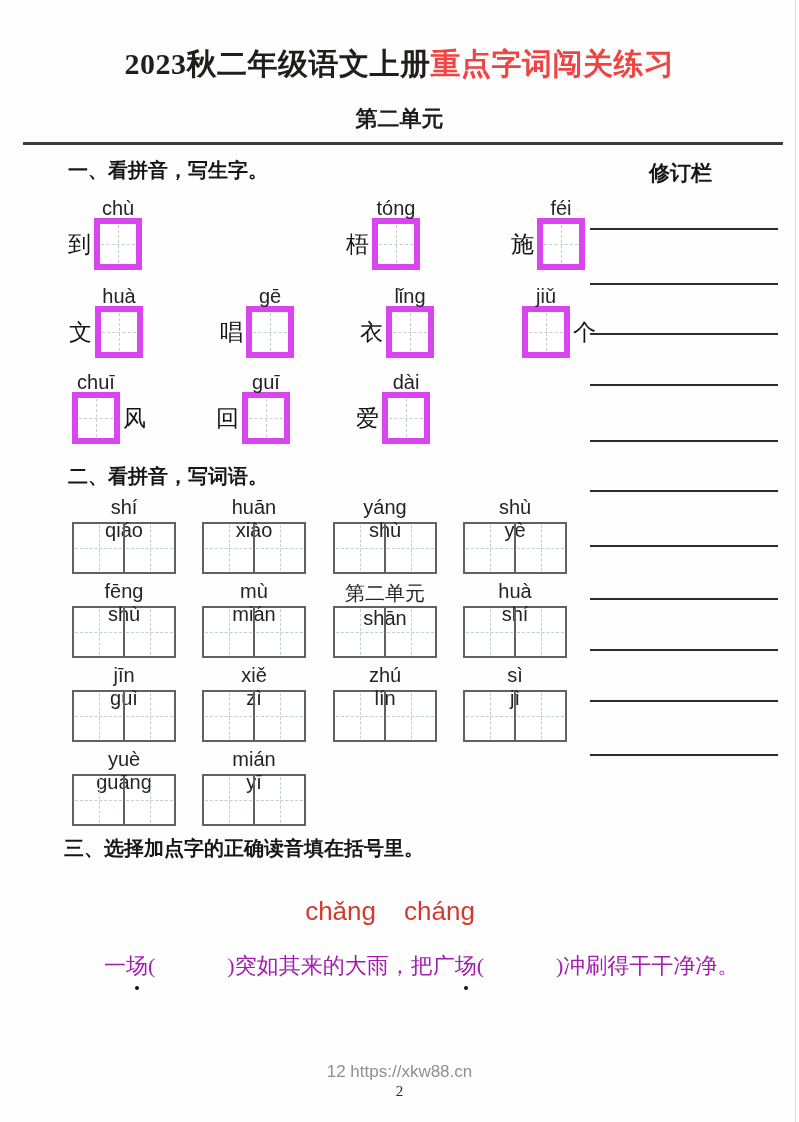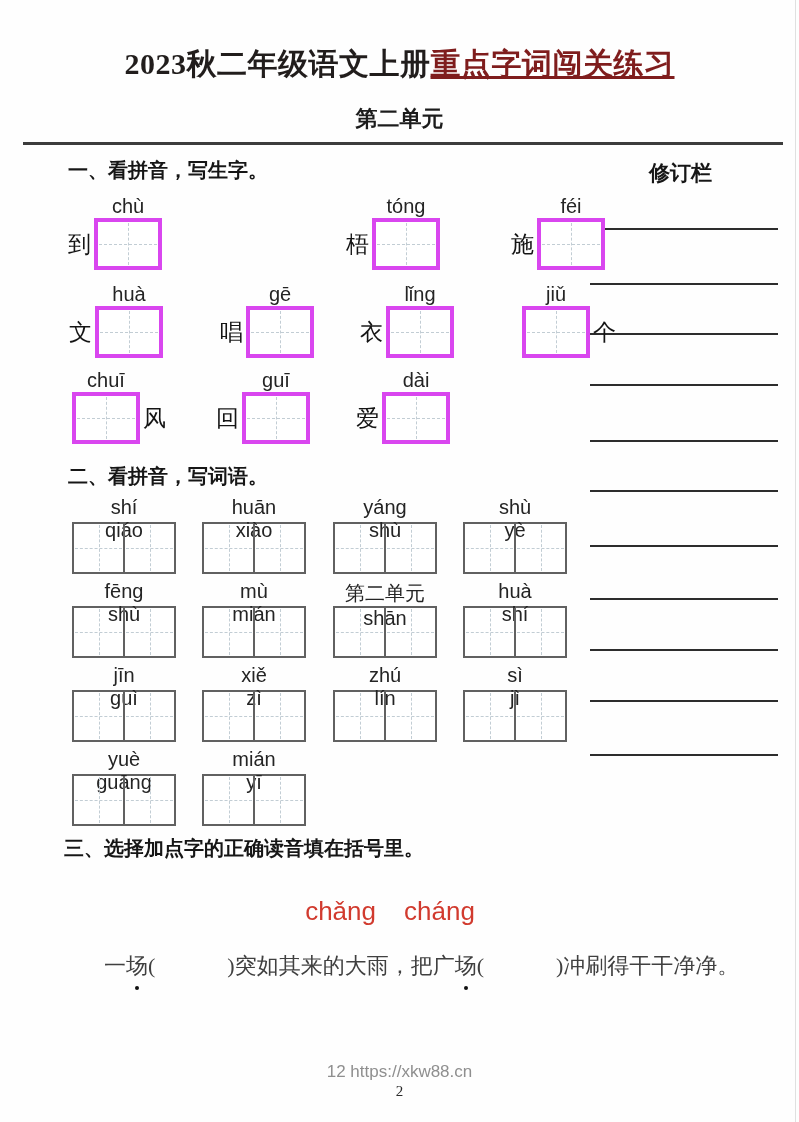--- a/index.html
+++ b/index.html
@@ -7,39 +7,39 @@
     width:799px; height:1122px; background:#fdfdfd;
     font-family:"Liberation Sans","DejaVu Sans",sans-serif;
   }
   .page { position:relative; width:799px; height:1122px; background:#fefefe; overflow:hidden; color:#1c1c1c; }
 
   .title {
     position:absolute; top:44px; left:0; width:799px; text-align:center;
     font-family:"Liberation Serif","DejaVu Serif",serif; font-weight:bold;
     font-size:30px; letter-spacing:.5px; color:#211d1c; white-space:nowrap;
   }
-  .title .red { color:#7f1d1d;text-decoration:underline; }
+  .title .red { color:#ef4444; }
   .unit {
     position:absolute; top:104px; left:0; width:799px; text-align:center;
     font-family:"Liberation Serif","DejaVu Serif",serif; font-weight:bold; font-size:22px; color:#1c1c1c;
   }
   .divider { position:absolute; top:142px; left:23px; width:760px; height:3px; background:#3c3c3c; }
 
   .h1 { position:absolute; font-weight:bold; font-size:20px; color:#161616; white-space:nowrap; }
   .sec1-h { left:68px; top:157px; }
   .rev-h  { left:649px; top:159px; font-size:21px; }
   .sec2-h { left:68px; top:463px; }
   .sec3-h { left:64px; top:835px; }
 
   .rev-line { position:absolute; left:590px; width:188px; height:2px; background:#2d2d2d; }
 
   
   .s1 { position:absolute; display:flex; align-items:center; gap:3px; }
   .hz { font-family:"Liberation Serif","DejaVu Serif",serif; font-size:23px; color:#141414; line-height:1; }
-  .tzg { position:relative; width:68px; height:52px; border:4px solid #d946ef; box-sizing:border-box; background:#fff; }
+  .tzg { position:relative; width:48px; height:52px; border:6px solid #d946ef; box-sizing:border-box; background:#fff; }
   .tzg::before { content:""; position:absolute; left:1px; right:1px; top:50%; border-top:1px dashed #c2cdd4; }
   .tzg::after  { content:""; position:absolute; top:1px; bottom:1px; left:50%; border-left:1px dashed #c2cdd4; }
   .pinyin {
     position:absolute; left:50%; transform:translateX(-50%); top:-27px;
     font-size:20px; white-space:nowrap; color:#242424;
   }
 
   
   .s2 { position:absolute; width:104px; }
   .pinyin2 { position:absolute; left:-6px; top:-26px; width:116px; display:flex; font-size:20px; color:#242424;flex-direction:column; }
@@ -48,21 +48,21 @@
   .cell { flex:1; position:relative; }
   .cell + .cell { border-left:2px solid #616161; }
   .cell::before { content:""; position:absolute; left:1px; right:1px; top:50%; border-top:1px dashed #c2cdd4; }
   .cell::after  { content:""; position:absolute; top:1px; bottom:1px; left:50%; border-left:1px dashed #c2cdd4; }
 
   
   .options { position:absolute; top:896px; left:0; width:780px; text-align:center; color:#d13a2e; font-size:26px; }
   .options span { margin:0 14px; }
   .sentence {
     position:absolute; left:104px; top:951px; white-space:nowrap;
-    font-family:"Liberation Serif","DejaVu Serif",serif; font-size:22px; color:#404040;
+    font-family:"Liberation Serif","DejaVu Serif",serif; font-size:22px; color:#a21caf;
   }
   .sentence .gap { display:inline-block; width:72px; }
   .dotted { position:relative; display:inline-block; }
   .dotted::after {
     content:""; position:absolute; left:50%; transform:translateX(-50%); bottom:-9px;
     width:4px; height:4px; border-radius:50%; background:#111;
   }
 
   .footer-url { position:absolute; top:1062px; left:0; width:799px; text-align:center; color:#8f8f8f; font-size:17px; }
   .footer-page { position:absolute; top:1083px; left:0; width:799px; text-align:center; color:#2b2b2b; font-size:15px;

